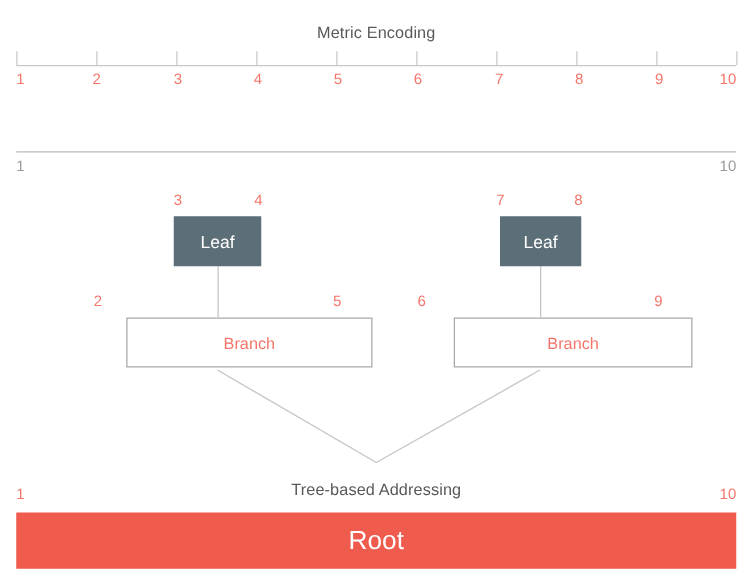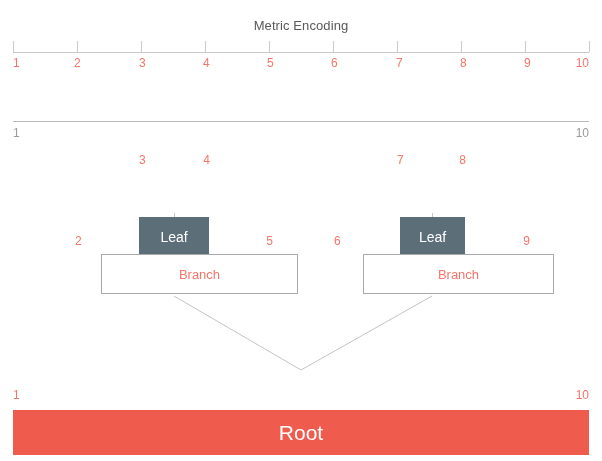--- a/index.html
+++ b/index.html
@@ -86,21 +86,20 @@
   .node-leaf {
     position: absolute;
     height: 40px;
     background: #5c6f79;
     color: #ffffff;
     font-size: 14px;
     display: flex;
     align-items: center;
     justify-content: center;
     box-sizing: border-box;
-    margin-top: 44px;
   }
   #leaf-left  { left: 139px; top: 173px; width: 70px; }
   #leaf-right { left: 400px; top: 173px; width: 65px; }
 
   .node-branch {
     position: absolute;
     height: 40px;
     background: #ffffff;
     border: 1px solid #a8a8a8;
     color: #f4756a;
@@ -216,20 +215,21 @@
   <div class="node-branch" id="branch-left">
     <span>Branch</span>
   </div>
 
   <div class="range-label" style="left:334px; top:234px;">6</div>
   <div class="range-label right-align" style="left:530px; top:234px;">9</div>
   <div class="node-branch" id="branch-right">
     <span>Branch</span>
   </div>
 
+  <div class="section-title" id="title-tree">Tree-based Addressing</div>
 
   <div class="root-label" id="root-label-left">1</div>
   <div class="root-label" id="root-label-right">10</div>
 
   <div id="root-bar">
     <span>Root</span>
   </div>
 
 <div class="ruler-label" style="left: 13px;">1</div>
     <div class="ruler-label" style="left: 74px;">2</div>

